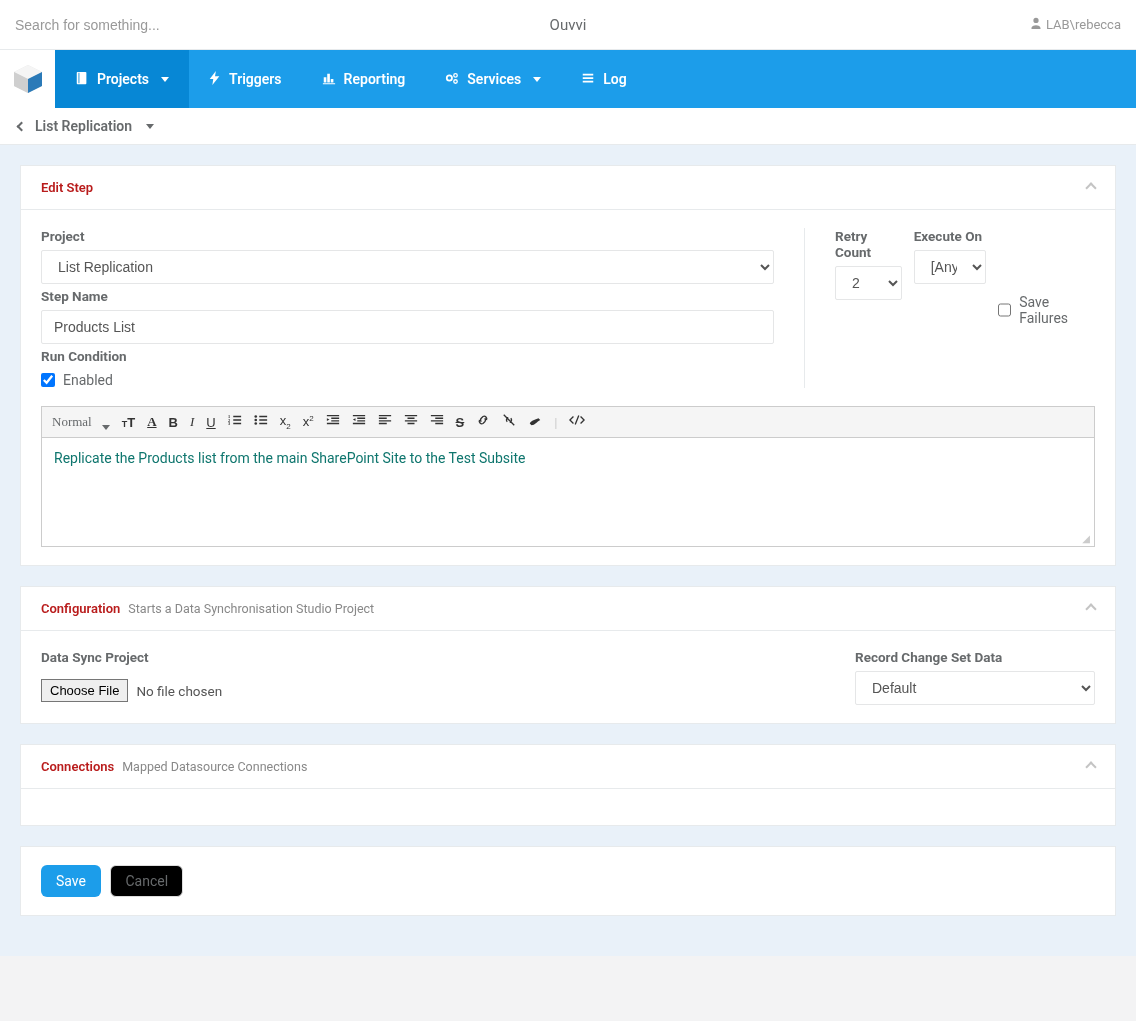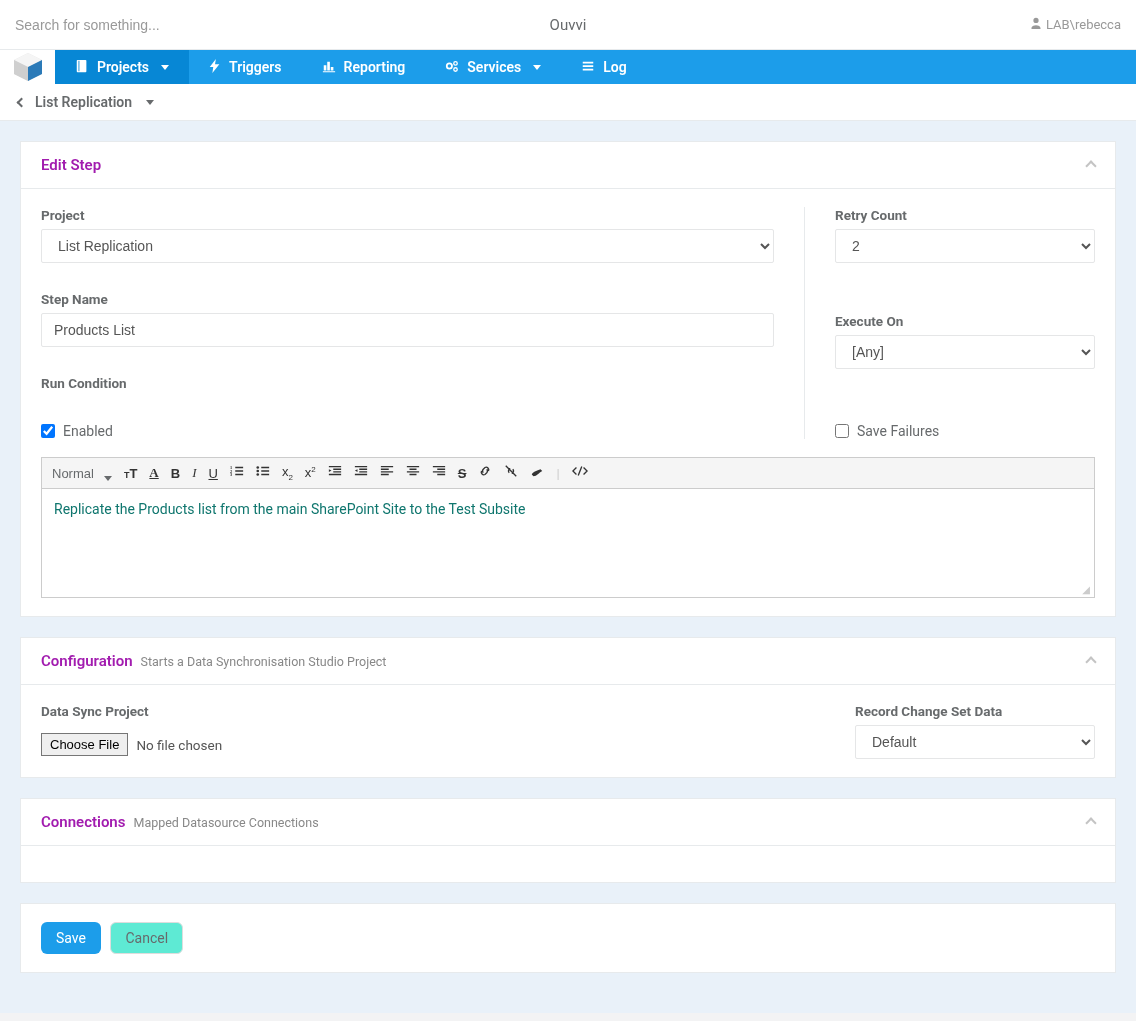--- a/index.html
+++ b/index.html
@@ -41,21 +41,21 @@
     color: #999;
     font-size: 13px;
     display: flex;
     align-items: center;
     gap: 4px;
   }
   .rel { position: relative; }
   
   .bluenav {
     background: #1c9dea;
-    height: 34px;
+    height: 58px;
     display: flex;
     align-items: stretch;
   }
   .logo-cell {
     width: 55px;
     background: #fff;
     display: flex;
     align-items: center;
     justify-content: center;
   }
@@ -92,28 +92,28 @@
     border: 1px solid #e7eaec;
     margin-bottom: 20px;
   }
   .panel-heading {
     padding: 14px 20px;
     display: flex;
     align-items: baseline;
     border-bottom: 1px solid #e7eaec;
     gap: 8px;
   }
-  .panel-title { font-weight: 600; font-size: 15px; color:#a21caf; }
+  .panel-title { font-weight: 600; font-size: 13px; color:#b91c1c; }
   .panel-subtitle { color:#888; font-size:12.5px; font-weight:400; }
   .panel-collapse { margin-left:auto; color:#c4c4c4; font-size:13px; }
   .chev-up { display:inline-block; width:8px; height:8px; border-left:2px solid #c4c4c4; border-top:2px solid #c4c4c4; transform:rotate(45deg); }
   .panel-body { padding: 18px 20px; }
   .form-columns { display: flex; gap: 30px; }
-  .divider-col { border-right:1px solid #e7eaec; padding-right:30px; flex:1; display:flex; flex-direction:column; gap:28px;}
-  .right-col { width:260px; display:flex; flex-direction:column; gap:12px;justify-content:space-between;}
+  .divider-col { border-right:1px solid #e7eaec; padding-right:30px; flex:1; display:flex; flex-direction:column; gap:4px;}
+  .right-col { width:260px; display:flex; gap:12px;}
   .form-group { display:flex; flex-direction:column; gap:6px; }
   .form-label { font-weight:700; color:#676a6c; font-size:13.5px; }
   select.form-control, input.form-control {
     border:1px solid #e5e6e7;
     height:34px;
     padding:6px 12px;
     font-size:14px;
     color:#555;
     background:#fff;
     border-radius:2px;
@@ -129,21 +129,21 @@
   .editor-toolbar {
     background:#f5f5f5;
     border-bottom:1px solid #ccc;
     padding:6px 10px;
     display:flex;
     align-items:center;
     gap:12px;
     font-size:13px;
   }
   .tb-btn { color:#333; font-weight:bold; font-size:13px; cursor:pointer; font-family:Georgia,serif; }
-  .tb-normal { font-weight:400; display:flex; align-items:flex-end; gap:6px; font-family:Liberation Sans, sans-serif;}
+  .tb-normal { font-weight:400; display:flex; align-items:flex-end; gap:6px; font-family:Liberation Serif, serif;}
   .editor-content {
     min-height:95px;
     padding:12px;
     font-size:14px;
     color:#0f766e;
     outline:none;
     background:#fff;
   }
   .resize-handle { text-align:right; color:#ccc; font-size:10px; padding:0 4px 2px 0;}
   
@@ -156,21 +156,21 @@
     font-family:Arial,sans-serif;
     cursor:pointer;
   }
   .config-body .file-label{color:#555;font-size:13.5px;}
   .config-flex{display:flex;justify-content:space-between;gap:40px;align-items:flex-start;}
   .config-right{width:240px;}
   
   .action-bar { padding:18px 20px; }
   .btn { display:inline-block; padding:7px 14px; border-radius:6px; font-size:14px; cursor:pointer; border:1px solid transparent;}
   .btn-primary { background:#1c9dea; color:#fff; }
-  .btn-default { background:#5eead4; border:1px solid #ddd; color:#676a6c; margin-left:6px;}
+  .btn-default { background:#000000; border:1px solid #ddd; color:#676a6c; margin-left:6px;}
   .icon{display:inline-block;}
 </style>
 </head>
 <body>
 
 <div class="topbar rel">
   <input class="search-input" placeholder="Search for something..." style="">
   <div class="app-title">Ouvvi</div>
   <div class="topbar-spacer"></div>
   <div class="user-area">

